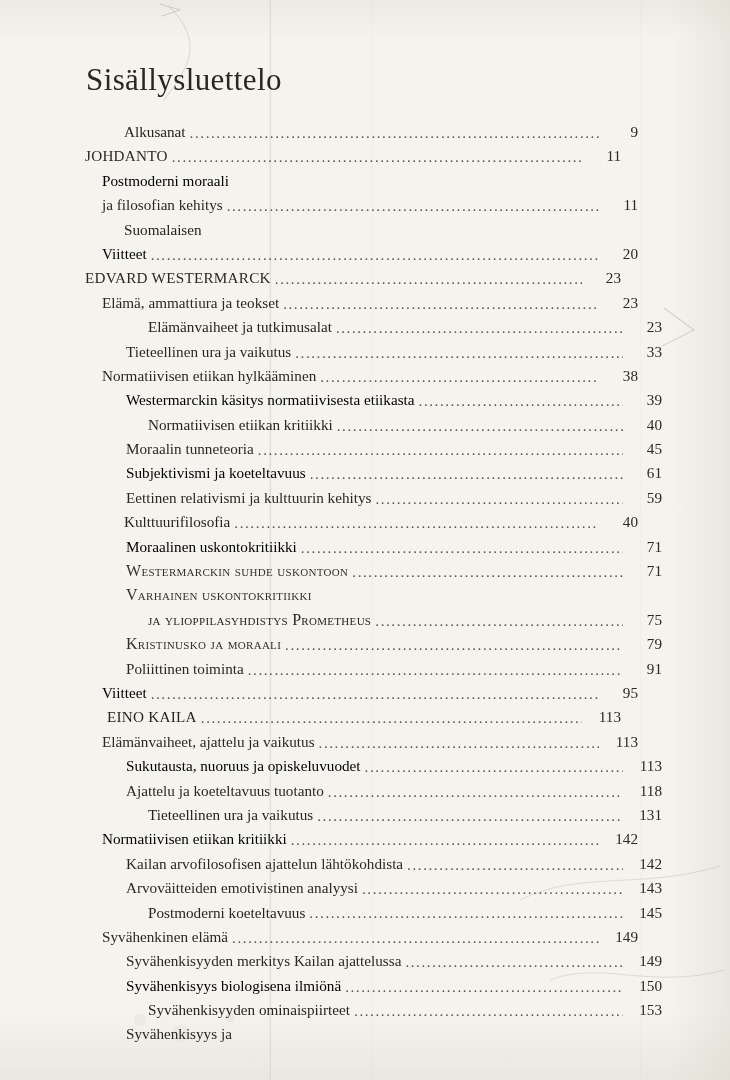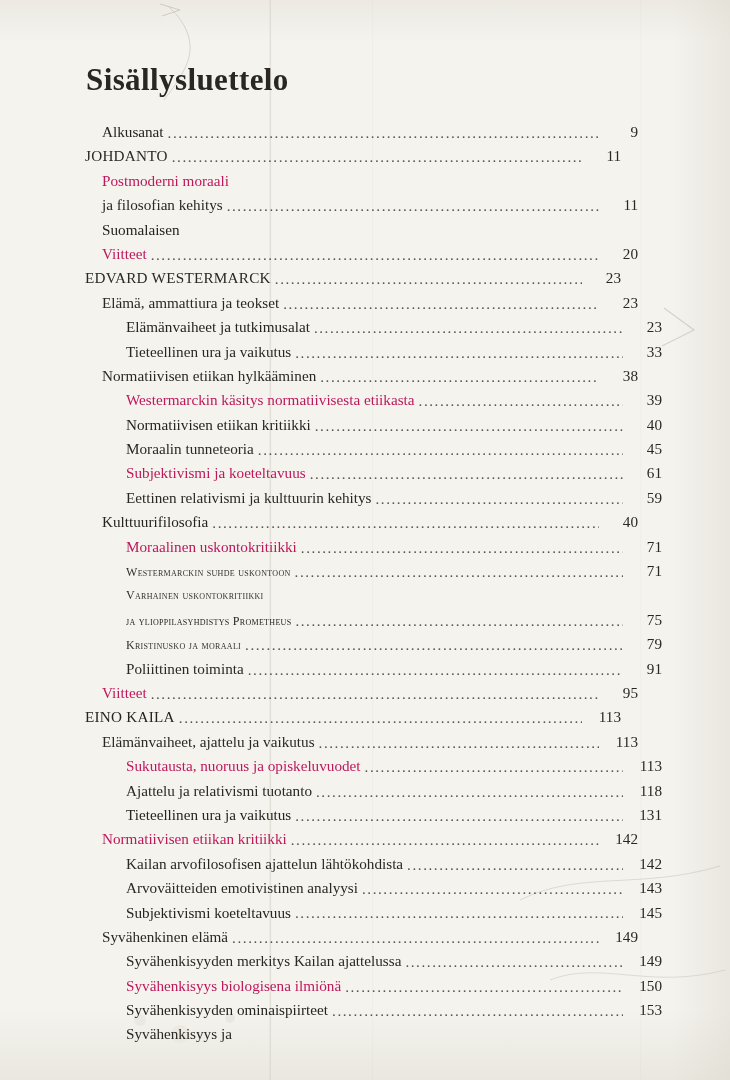--- a/index.html
+++ b/index.html
@@ -64,21 +64,21 @@
 
   
   #title {
     position: absolute;
     left: 86px;
     top: 60px;
     font-size: 31px;
     line-height: 40px;
     color: #2a2723;
     letter-spacing: .4px;
-    font-weight: bold;
+    font-weight: normal;
     margin: 0;
     white-space: nowrap;
   }
 
   
   #toc {
     position: absolute;
     left: 84px;
     top: 120px;
     width: 536px;
@@ -124,42 +124,42 @@
     width: 34px;
     text-align: right;
     padding-left: 3px;
     font-size: 15.2px;
     color: #2b2824;
   }
 
   
   .lvl0 { padding-left: 1px; }
   .lvl1 { padding-left: 18px; }
-  .lvl2 { padding-left: 42px; }
+  .lvl2 { padding-left: 42px; align-items: center; }
 
   
   .chapter .toc-label {
     letter-spacing: .25px;
   }
 
   
   .smallcaps .toc-label {
     font-variant: small-caps;
-    font-size: 12px;
+    font-size: 16px;
     letter-spacing: .3px;
     color: #34312c;
   }
 
   
   .cont .leader,
   .cont .toc-page { visibility: hidden; }
 
   
-  .toc-row:nth-child(3n)   .toc-label { color: #be185d; }
-  .toc-row:nth-child(4n+1) .toc-label { color: #272420; }
+  .toc-row:nth-child(3n)   .toc-label { color: #000000; }
+  .toc-row:nth-child(4n+1) .toc-label { color: #272420; margin-left: 22px; }
 </style>
 </head>
 <body>
 
 <div id="page">
 
   <div class="edge-shade-top"></div>
   <div class="edge-shade-right"></div>
   <div class="edge-shade-bottom"></div>
 
@@ -316,21 +316,21 @@
         <span class="toc-label">Elämänvaiheet, ajattelu ja vaikutus</span>
         <span class="leader"></span>
         <span class="toc-page">113</span>
       </div>
       <div class="toc-row lvl2">
         <span class="toc-label">Sukutausta, nuoruus ja opiskeluvuodet</span>
         <span class="leader"></span>
         <span class="toc-page">113</span>
       </div>
       <div class="toc-row lvl2">
-        <span class="toc-label">Ajattelu ja relativismi tuotanto</span>
+        <span class="toc-label">Ajattelu ja koeteltavuus tuotanto</span>
         <span class="leader"></span>
         <span class="toc-page">118</span>
       </div>
       <div class="toc-row lvl2">
         <span class="toc-label">Tieteellinen ura ja vaikutus</span>
         <span class="leader"></span>
         <span class="toc-page">131</span>
       </div>
       <div class="toc-row lvl1">
         <span class="toc-label">Normatiivisen etiikan kritiikki</span>
@@ -341,21 +341,21 @@
         <span class="toc-label">Kailan arvofilosofisen ajattelun lähtökohdista</span>
         <span class="leader"></span>
         <span class="toc-page">142</span>
       </div>
       <div class="toc-row lvl2">
         <span class="toc-label">Arvoväitteiden emotivistinen analyysi</span>
         <span class="leader"></span>
         <span class="toc-page">143</span>
       </div>
       <div class="toc-row lvl2">
-        <span class="toc-label">Subjektivismi koeteltavuus</span>
+        <span class="toc-label">Postmoderni koeteltavuus</span>
         <span class="leader"></span>
         <span class="toc-page">145</span>
       </div>
       <div class="toc-row lvl1">
         <span class="toc-label">Syvähenkinen elämä</span>
         <span class="leader"></span>
         <span class="toc-page">149</span>
       </div>
       <div class="toc-row lvl2">
         <span class="toc-label">Syvähenkisyyden merkitys Kailan ajattelussa</span>

